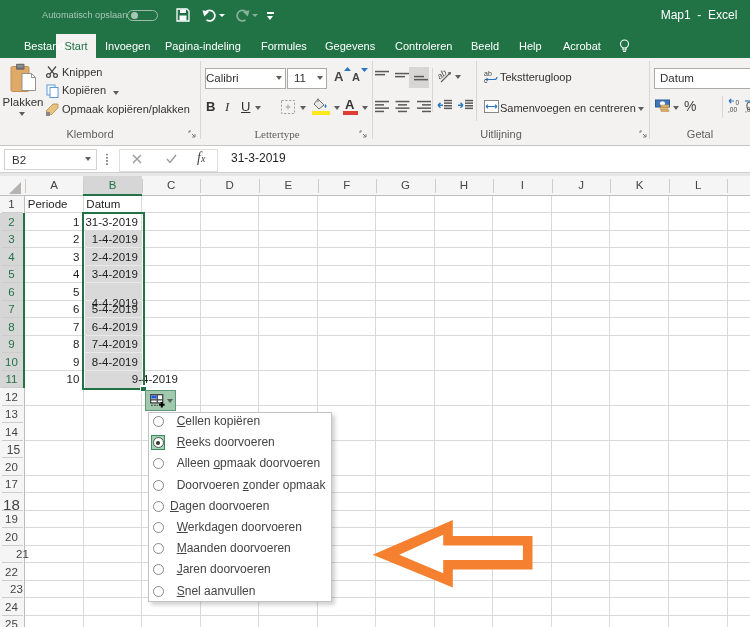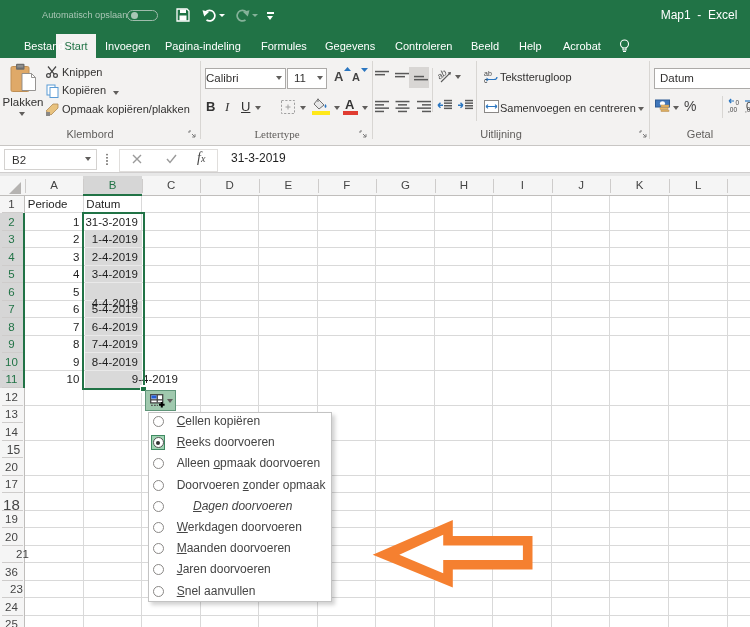--- a/index.html
+++ b/index.html
@@ -309,21 +309,21 @@
 <div style="position:absolute;left:0;top:302.30px;width:22.8px;text-align:center;font-size:11.5px;color:#444;">17</div>
 <div style="position:absolute;left:2px;top:316.40px;width:20.8px;height:1px;background:#cecccb;"></div>
 <div style="position:absolute;left:0;top:319.80px;width:22.8px;text-align:center;font-size:15px;color:#444;">18</div>
 <div style="position:absolute;left:2px;top:333.90px;width:20.8px;height:1px;background:#cecccb;"></div>
 <div style="position:absolute;left:0;top:337.30px;width:22.8px;text-align:center;font-size:11.5px;color:#444;">19</div>
 <div style="position:absolute;left:2px;top:351.40px;width:20.8px;height:1px;background:#cecccb;"></div>
 <div style="position:absolute;left:0;top:354.80px;width:22.8px;text-align:center;font-size:11.5px;color:#444;">20</div>
 <div style="position:absolute;left:2px;top:368.90px;width:20.8px;height:1px;background:#cecccb;"></div>
 <div style="position:absolute;left:0;top:372.30px;width:45px;text-align:center;font-size:11.5px;color:#444;">21</div>
 <div style="position:absolute;left:2px;top:386.40px;width:20.8px;height:1px;background:#cecccb;"></div>
-<div style="position:absolute;left:0;top:389.80px;width:22.8px;text-align:center;font-size:11.5px;color:#444;">36</div>
+<div style="position:absolute;left:0;top:389.80px;width:22.8px;text-align:center;font-size:11.5px;color:#444;">22</div>
 <div style="position:absolute;left:2px;top:403.90px;width:20.8px;height:1px;background:#cecccb;"></div>
 <div style="position:absolute;left:0;top:407.30px;width:22.8px;text-align:right;font-size:11.5px;color:#444;">23</div>
 <div style="position:absolute;left:2px;top:421.40px;width:20.8px;height:1px;background:#cecccb;"></div>
 <div style="position:absolute;left:0;top:424.80px;width:22.8px;text-align:center;font-size:11.5px;color:#444;">24</div>
 <div style="position:absolute;left:2px;top:438.90px;width:20.8px;height:1px;background:#cecccb;"></div>
 <div style="position:absolute;left:0;top:442.30px;width:22.8px;text-align:center;font-size:11.5px;color:#444;">25</div>
 
 <div style="position:absolute;left:84.55px;top:54.90px;width:57.65px;height:157.50px;background:repeating-linear-gradient(to bottom,#d9d9d9 0,#d9d9d9 16.5px,#e9e9e9 16.5px,#e9e9e9 17.5px);"></div>
 <div class="cell" style="left:27.8px;top:22.30px;width:52.55px;text-align:left;">Periode</div>
 <div class="cell" style="left:86.35px;top:22.30px;width:52.55px;text-align:left;">Datum</div>
@@ -366,21 +366,21 @@
 <div class="mi" style="left:176.7px;top:238.00px;"><u>C</u>ellen kopiëren</div>
 <div style="position:absolute;left:150.7px;top:259.40px;width:14.6px;height:14.6px;background:#9fd3b2;border:1px solid #3f8a62;box-sizing:border-box;"></div>
 <div style="position:absolute;left:152.5px;top:261.20px;width:11px;height:11px;border:1px solid #555;border-radius:50%;background:#fff;box-sizing:border-box;"></div>
 <div style="position:absolute;left:156.0px;top:264.70px;width:4px;height:4px;border-radius:50%;background:#333;"></div>
 <div class="mi" style="left:176.7px;top:259.20px;"><u>R</u>eeks doorvoeren</div>
 <div style="position:absolute;left:152.89999999999998px;top:282.40px;width:11px;height:11px;border:1px solid #8a8886;border-radius:50%;background:#fff;box-sizing:border-box;"></div>
 <div class="mi" style="left:176.7px;top:280.40px;">Alleen <u>o</u>pmaak doorvoeren</div>
 <div style="position:absolute;left:152.89999999999998px;top:303.60px;width:11px;height:11px;border:1px solid #8a8886;border-radius:50%;background:#fff;box-sizing:border-box;"></div>
 <div class="mi" style="left:176.7px;top:301.60px;">Doorvoeren <u>z</u>onder opmaak</div>
 <div style="position:absolute;left:152.89999999999998px;top:324.80px;width:11px;height:11px;border:1px solid #8a8886;border-radius:50%;background:#fff;box-sizing:border-box;"></div>
-<div class="mi" style="left:193px;top:322.80px;font-style:italic;"><u>D</u>agen doorvoeren</div>
+<div class="mi" style="left:170px;top:322.80px;"><u>D</u>agen doorvoeren</div>
 <div style="position:absolute;left:152.89999999999998px;top:346.00px;width:11px;height:11px;border:1px solid #8a8886;border-radius:50%;background:#fff;box-sizing:border-box;"></div>
 <div class="mi" style="left:176.7px;top:344.00px;"><u>W</u>erkdagen doorvoeren</div>
 <div style="position:absolute;left:152.89999999999998px;top:367.20px;width:11px;height:11px;border:1px solid #8a8886;border-radius:50%;background:#fff;box-sizing:border-box;"></div>
 <div class="mi" style="left:176.7px;top:365.20px;"><u>M</u>aanden doorvoeren</div>
 <div style="position:absolute;left:152.89999999999998px;top:388.40px;width:11px;height:11px;border:1px solid #8a8886;border-radius:50%;background:#fff;box-sizing:border-box;"></div>
 <div class="mi" style="left:176.7px;top:386.40px;"><u>J</u>aren doorvoeren</div>
 <div style="position:absolute;left:152.89999999999998px;top:409.60px;width:11px;height:11px;border:1px solid #8a8886;border-radius:50%;background:#fff;box-sizing:border-box;"></div>
 <div class="mi" style="left:176.7px;top:407.60px;"><u>S</u>nel aanvullen</div>
 <svg style="position:absolute;left:368px;top:340px;" width="170" height="75" viewBox="0 0 170 75">
 <path d="M4.7 38.8 L84.8 4 L84.8 19.9 L164.5 19.9 L164.5 53.5 L84.8 53.5 L84.8 71.5 Z" fill="#f58030"></path>

